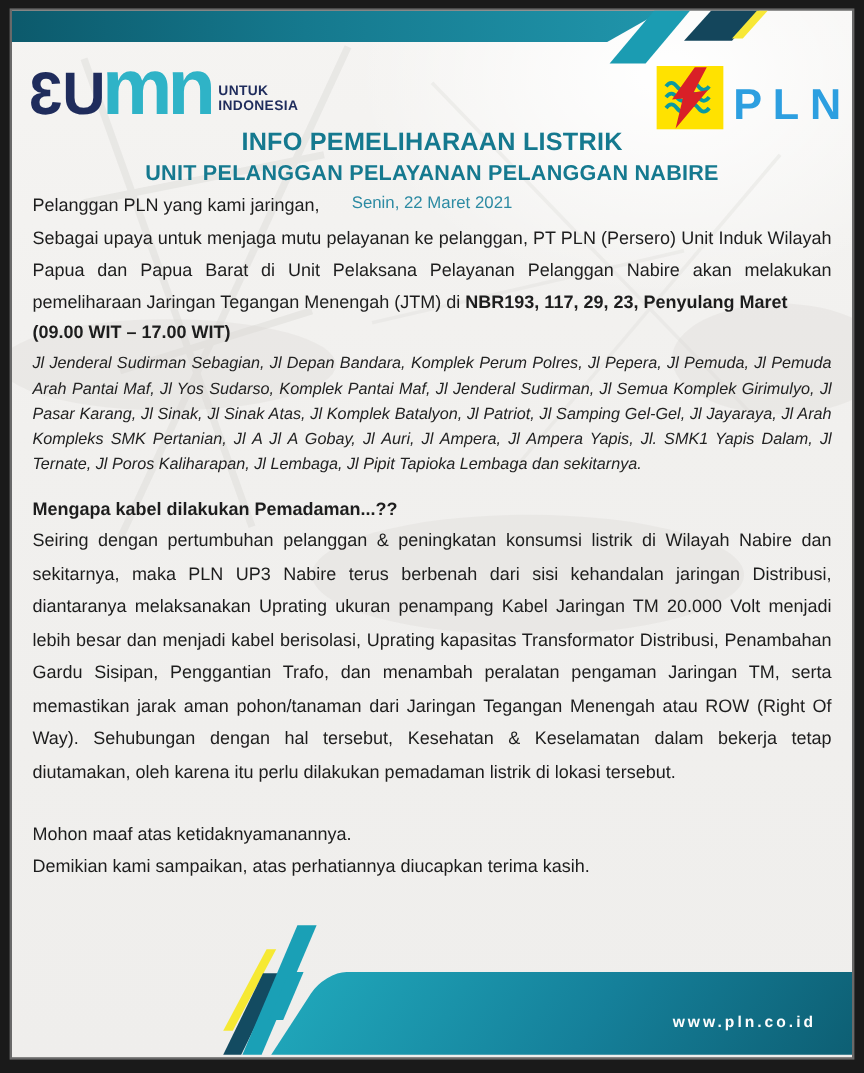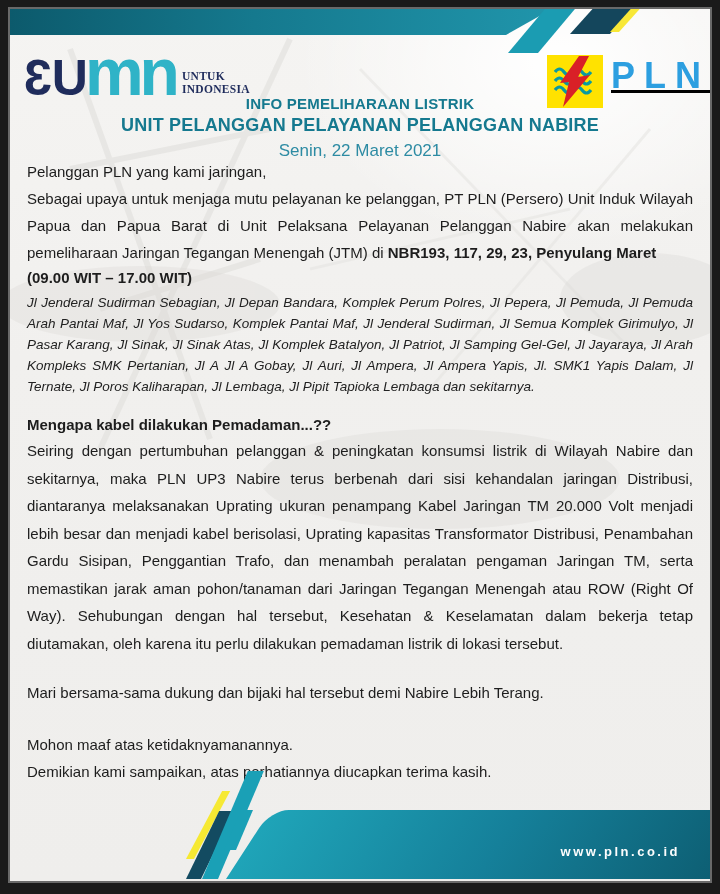--- a/index.html
+++ b/index.html
@@ -27,29 +27,29 @@
   .slash{position:absolute;transform-origin:bottom left;}
   .t-slash-teal{left:498px;top:-2px;width:30px;height:46px;background:#1b9cb2;transform:skewX(-40deg);}
   .t-slash-navy{left:560px;top:-2px;width:40px;height:27px;background:#14465c;transform:skewX(-42deg);}
   .t-slash-yellow{left:600px;top:-2px;width:9px;height:25px;background:#f8e837;transform:skewX(-42deg);}
   
   .bumn{position:absolute;left:17px;top:38px;display:flex;align-items:flex-end;}
   .bumn-word{font-weight:bold;letter-spacing:-3px;line-height:.78;white-space:nowrap;}
   .bumn-bu{font-size:50px;color:#1f2c5c;}
   .bumn-flip{display:inline-block;transform:scaleX(-1);}
   .bumn-mn{font-size:66px;color:#2fb3c7;letter-spacing:-4px;}
-  .bumn-tag{margin-left:6px;margin-bottom:3px;font-weight:bold;font-size:11.5px;line-height:12.5px;color:#1f2c5c;letter-spacing:.3px;font-family:Liberation Serif, serif;}
+  .bumn-tag{margin-left:6px;margin-bottom:3px;font-weight:bold;font-size:11.5px;line-height:12.5px;color:#1f2c5c;letter-spacing:.3px;}
   
-  .pln{position:absolute;left:537px;top:46px;display:flex;align-items:flex-start;text-decoration:underline;}
+  .pln{position:absolute;left:537px;top:46px;display:flex;align-items:flex-end;}
   .pln-text{font-size:36px;font-weight:bold;color:#2d9fe0;letter-spacing:9px;margin-left:8px;}
   
   .titles{position:absolute;left:0;right:0;top:86px;text-align:center;}
-  .title1{font-size:15px;font-weight:bold;color:#15798f;letter-spacing:.2px;margin-bottom:3px;}
+  .title1{font-size:21px;font-weight:bold;color:#15798f;letter-spacing:.2px;margin-bottom:3px;margin-top:12px;}
   .title2{font-size:18px;font-weight:bold;color:#15798f;letter-spacing:.2px;margin-bottom:5px;}
-  .date{font-size:17px;color:#2d8ba3;}
+  .date{font-size:14px;color:#2d8ba3;}
   
   .content{position:absolute;left:17px;right:17px;top:149px;color:#1d1d1d;}
   .content p{margin:0;}
   .line{font-size:15px;line-height:27px;}
   .justify{text-align:justify;}
   .para{font-size:15px;line-height:27px;}
   .para b{font-weight:bold;}
   .bold-line{font-size:15px;line-height:23px;font-weight:bold;}
   .schedule-heading{margin-top:14px !important;}
   .locations{font-size:13.5px;line-height:21px;font-style:italic;text-align:justify;margin-top:3px !important;color:#222;}
@@ -129,21 +129,20 @@
     <div class="date">Senin, 22 Maret 2021</div>
   </div>
 
   <div class="content">
     <p class="line">Pelanggan PLN yang kami jaringan,</p>
     <p class="para justify"><span>Sebagai upaya untuk menjaga mutu pelayanan ke pelanggan, PT PLN (Persero) Unit Induk Wilayah Papua dan Papua Barat di Unit Pelaksana Pelayanan Pelanggan Nabire akan melakukan pemeliharaan Jaringan Tegangan Menengah (JTM) di </span><b>NBR193, 117, 29, 23, Penyulang Maret</b></p>
     <p class="bold-line">(09.00 WIT – 17.00 WIT)</p>
     <p class="locations">Jl Jenderal Sudirman Sebagian, Jl Depan Bandara, Komplek Perum Polres, Jl Pepera, Jl Pemuda, Jl Pemuda Arah Pantai Maf, Jl Yos Sudarso, Komplek Pantai Maf, Jl Jenderal Sudirman, Jl Semua Komplek Girimulyo, Jl Pasar Karang, Jl Sinak, Jl Sinak Atas, Jl Komplek Batalyon, Jl Patriot, Jl Samping Gel-Gel, Jl Jayaraya, Jl Arah Kompleks SMK Pertanian, Jl A Jl A Gobay, Jl Auri, Jl Ampera, Jl Ampera Yapis, Jl. SMK1 Yapis Dalam, Jl Ternate, Jl Poros Kaliharapan, Jl Lembaga, Jl Pipit Tapioka Lembaga dan sekitarnya.</p>
     <p class="bold-line why-heading">Mengapa kabel dilakukan Pemadaman...??</p>
     <p class="why-para justify">Seiring dengan pertumbuhan pelanggan &amp; peningkatan konsumsi listrik di Wilayah Nabire dan sekitarnya, maka PLN UP3 Nabire terus berbenah dari sisi kehandalan jaringan Distribusi, diantaranya melaksanakan Uprating ukuran penampang Kabel Jaringan TM 20.000 Volt menjadi lebih besar dan menjadi kabel berisolasi, Uprating kapasitas Transformator Distribusi, Penambahan Gardu Sisipan, Penggantian Trafo, dan menambah peralatan pengaman Jaringan TM, serta memastikan jarak aman pohon/tanaman dari Jaringan Tegangan Menengah atau ROW (Right Of Way). Sehubungan dengan hal tersebut, Kesehatan &amp; Keselamatan dalam bekerja tetap diutamakan, oleh karena itu perlu dilakukan pemadaman listrik di lokasi tersebut.</p>
-    <p class="para support">Mari bersama-sama dukung dan bijaki hal tersebut demi Nabire Lebih Terang.</p>
     <p class="para apology">Mohon maaf atas ketidaknyamanannya.</p>
     <p class="para">Demikian kami sampaikan, atas perhatiannya diucapkan terima kasih.</p>
   </div>
 
   <div class="slash f-slash-yellow"></div>
   <div class="slash f-slash-navy"></div>
   <div class="slash f-slash-teal-tall"></div>
   <div class="slash f-slash-teal-small"></div>
   <div class="footer-bar"></div>
   <div class="footer-url">www.pln.co.id</div>

